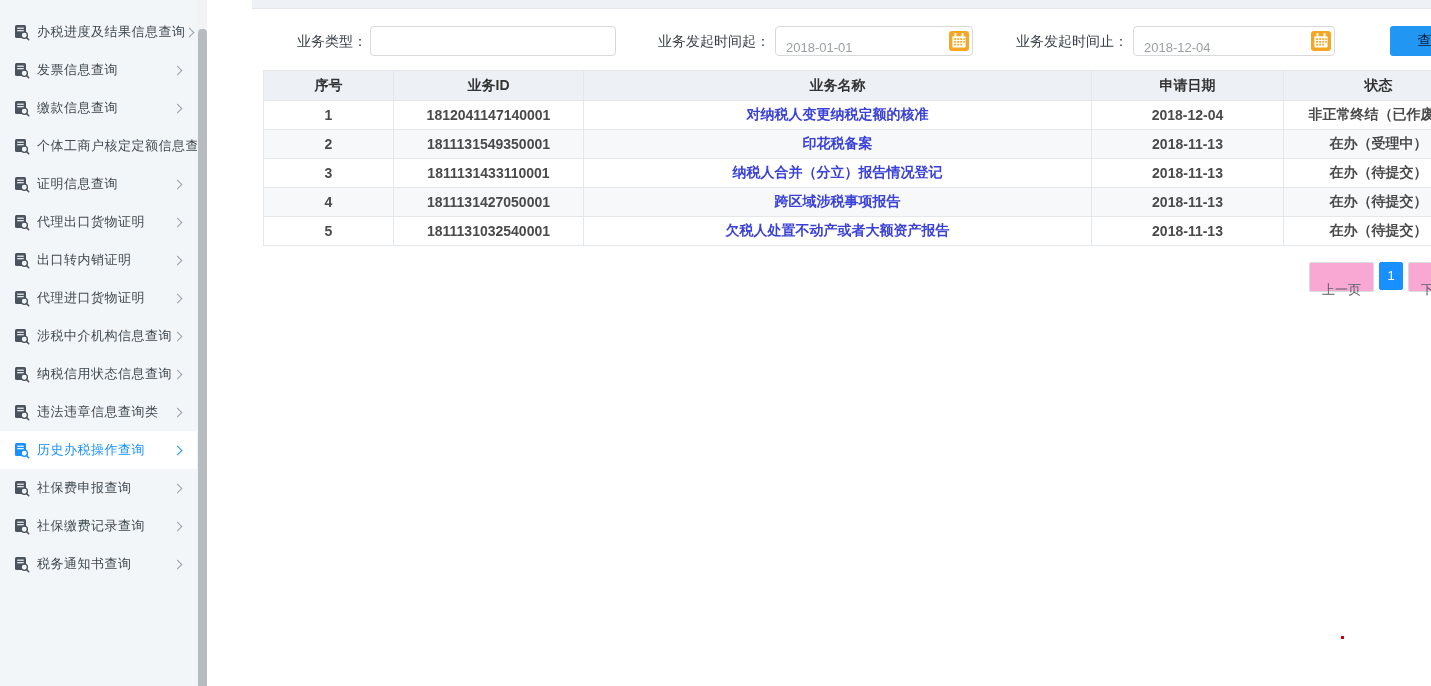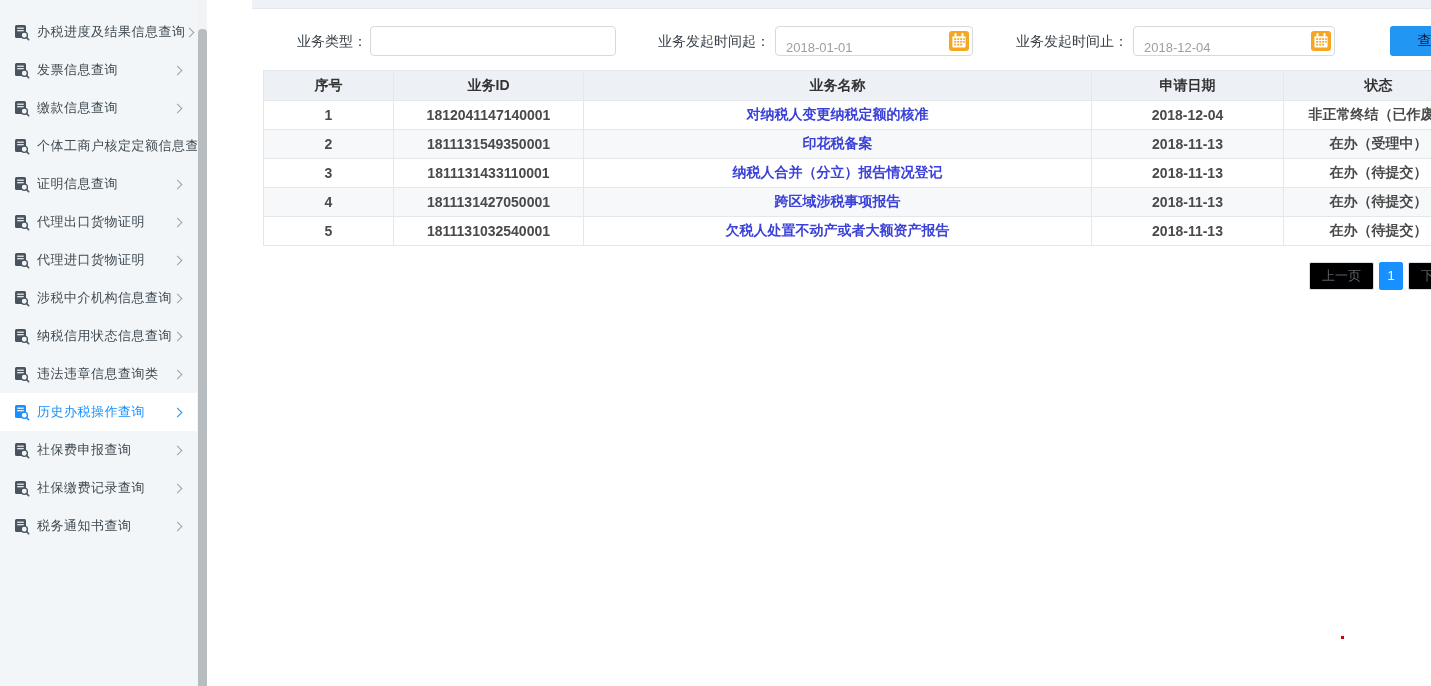--- a/index.html
+++ b/index.html
@@ -48,21 +48,21 @@
     table-layout:fixed; }
   .biz-table th { height:30px; background:#edf1f5; font-weight:normal; font-size:14px; color:#333; }
   .biz-table td { height:29px; font-size:14px; color:#4a4a4a; text-align:center; }
   .biz-table th, .biz-table td { border:1px solid #e4e8eb; text-align:center; white-space:nowrap; overflow:hidden;font-weight:bold; }
   .biz-table { border:1px solid #d3d9de; }
   .biz-table tr.even { background:#f6f8f9; }
   .biz-link { color:#3a41d8; text-decoration:none; cursor:pointer; }
 
   
   .pager { position:absolute; top:262px; right:3px; display:flex; gap:5px; }
-  .pg-btn { height:28px; line-height:26px; padding:0 12px; background:#000000;
+  .pg-btn { height:28px; line-height:26px; padding:14px 12px; background:#f9a8d4;
     border:1px solid #d8dde2; border-radius:2px; font-size:13px; color:#5a6066;
     cursor:pointer; text-align:center; }
   .pg-btn.current { background:#1890ff; border-color:#1890ff; color:#fff; width:24px; padding:0; }
 
   
   .svc { position:absolute; left:1201px; top:152px; width:52px; height:70px; background:#fff;
     border:1px solid #e2e6e9; border-radius:6px; box-shadow:0 1px 4px rgba(0,0,0,.10);
     display:flex; flex-direction:column; align-items:flex-start; padding:4px 0 2px 5px; cursor:pointer; }
   .svc-txt { font-size:12px; color:#3a6ea5; line-height:15px; white-space:nowrap; }
 
@@ -142,20 +142,33 @@
         <span class="s-icon">
           <svg width="17" height="17" viewBox="0 0 17 17">
             <rect x="2" y="1" width="11" height="13" rx="1.5" fill="#4a545e"></rect>
             <rect x="4.2" y="3.6" width="6.6" height="1.2" fill="#f3f6f9"></rect>
             <rect x="4.2" y="6.1" width="6.6" height="1.2" fill="#f3f6f9"></rect>
             <circle cx="11.3" cy="11.3" r="3.1" fill="#f3f6f9" stroke="#4a545e" stroke-width="1.3"></circle>
             <line x1="13.6" y1="13.6" x2="15.7" y2="15.7" stroke="#4a545e" stroke-width="1.6" stroke-linecap="round"></line>
           </svg>
         </span>
         <span class="s-label">代理出口货物证明</span>
+        <span class="chev"></span>
+      </div>
+      <div class="side-item">
+        <span class="s-icon">
+          <svg width="17" height="17" viewBox="0 0 17 17">
+            <rect x="2" y="1" width="11" height="13" rx="1.5" fill="#4a545e"></rect>
+            <rect x="4.2" y="3.6" width="6.6" height="1.2" fill="#f3f6f9"></rect>
+            <rect x="4.2" y="6.1" width="6.6" height="1.2" fill="#f3f6f9"></rect>
+            <circle cx="11.3" cy="11.3" r="3.1" fill="#f3f6f9" stroke="#4a545e" stroke-width="1.3"></circle>
+            <line x1="13.6" y1="13.6" x2="15.7" y2="15.7" stroke="#4a545e" stroke-width="1.6" stroke-linecap="round"></line>
+          </svg>
+        </span>
+        <span class="s-label">出口转内销证明</span>
         <span class="chev"></span>
       </div>
       <div class="side-item">
         <span class="s-icon">
           <svg width="17" height="17" viewBox="0 0 17 17">
             <rect x="2" y="1" width="11" height="13" rx="1.5" fill="#4a545e"></rect>
             <rect x="4.2" y="3.6" width="6.6" height="1.2" fill="#f3f6f9"></rect>
             <rect x="4.2" y="6.1" width="6.6" height="1.2" fill="#f3f6f9"></rect>
             <circle cx="11.3" cy="11.3" r="3.1" fill="#f3f6f9" stroke="#4a545e" stroke-width="1.3"></circle>
             <line x1="13.6" y1="13.6" x2="15.7" y2="15.7" stroke="#4a545e" stroke-width="1.6" stroke-linecap="round"></line>

